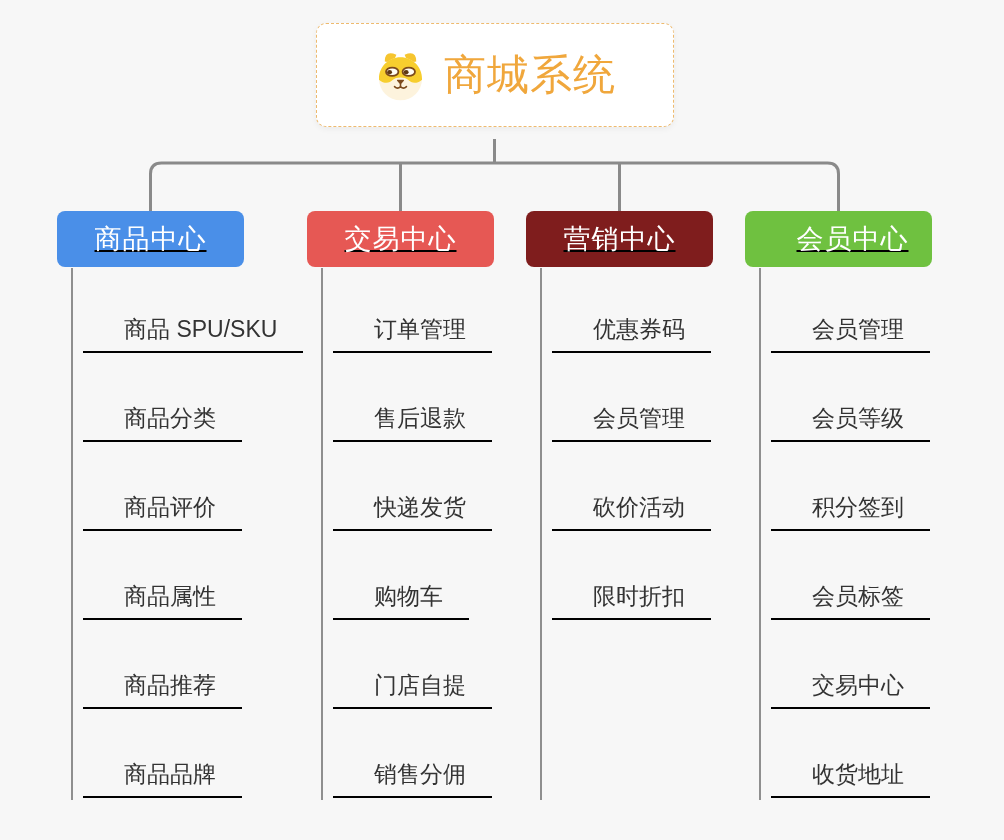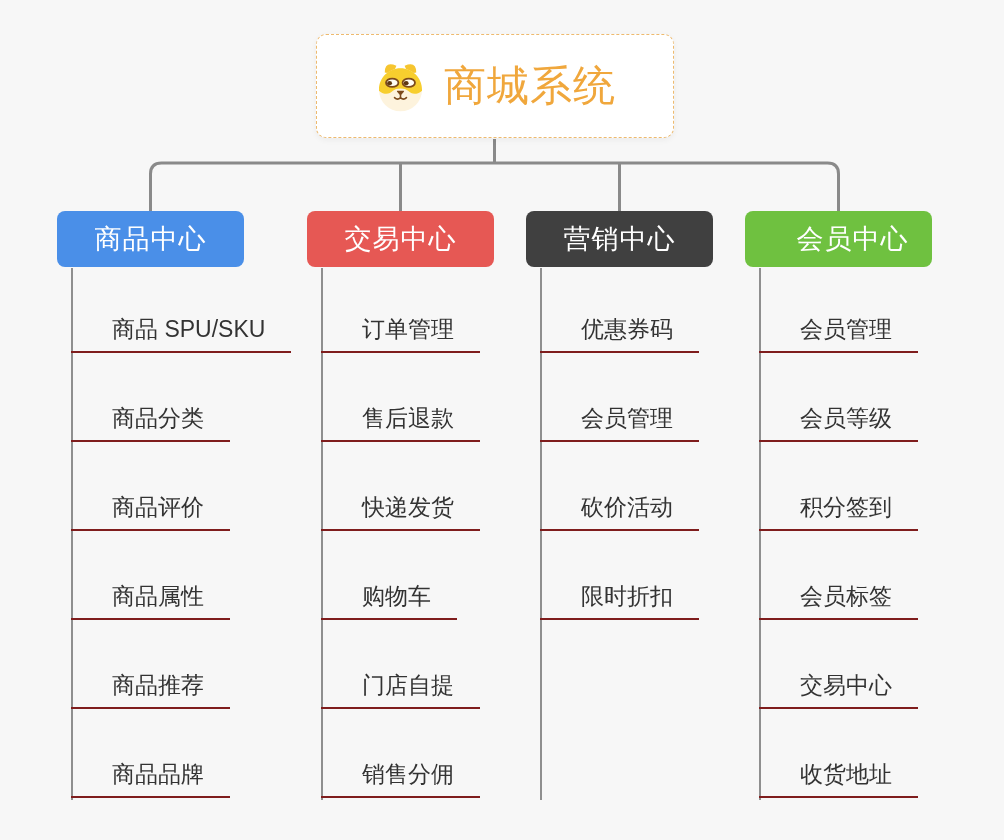--- a/index.html
+++ b/index.html
@@ -6,54 +6,55 @@
   html,body { background:#f7f7f7; }
   body { font-family:"Liberation Sans","DejaVu Sans",sans-serif; }
   .canvas {
     position:relative; width:1004px; height:840px;
     background:#f7f7f7; overflow:hidden;
   }
   
   .connector-svg { position:absolute; left:0; top:0; pointer-events:none; }
   
   .root-node {
-    position:absolute; left:316px; top:34px; width:358px; height:104px;
+    position:absolute; left:316px; top:23px; width:358px; height:104px;
     background:#ffffff; border:1px dashed #eeba6e; border-radius:10px;
     box-shadow:0 2px 6px rgba(0,0,0,0.05);
     display:flex; align-items:center; justify-content:center; gap:17px;
     cursor:pointer;
   }
   .root-title {
     font-size:42px; line-height:1; color:#f0a73c; letter-spacing:1px;
     white-space:nowrap;
   }
   .root-icon { width:53px; height:53px; flex:0 0 auto; }
   
   .column { position:absolute; top:211px; width:187px; }
   .branch-header {
     position:absolute; left:0; top:0; width:187px; height:56px;
     border-radius:8px; display:flex; align-items:center; justify-content:center;
     cursor:pointer;
+    text-decoration:underline;
   }
   .branch-label {
     color:#ffffff; font-size:27px; line-height:1; letter-spacing:1px;
     white-space:nowrap;
   }
   .vline {
     position:absolute; left:14px; top:57px; width:2px; height:532px;
     background:#8f8f8f;
   }
   .children { position:absolute; left:14px; top:53px; }
   .child-item {
     height:89px; width:max-content;
     display:flex; align-items:flex-end;
     padding:0 26px 7px 41px;
-    border-bottom:2px solid #7f1d1d;
+    border-bottom:2px solid #000000;
     font-size:23px; color:#333333; line-height:1.25;
-    white-space:nowrap; cursor:pointer;
+    white-space:nowrap; cursor:pointer;margin-left:12px;
   }
 </style>
 </head>
 <body>
 
 <div class="canvas">
 
   <svg class="connector-svg" width="1004" height="840" viewBox="0 0 1004 840">
     <g stroke="#8a8a8a" stroke-width="3" fill="none">
       <path d="M494.5 139 V163"></path>
@@ -116,21 +117,21 @@
 
   <div class="child-item">购物车</div>
 
   <div class="child-item">门店自提</div>
 
   <div class="child-item">销售分佣</div>
 </div>
   </div>
 
   <div class="column" style="left: 526px;">
-    <div class="branch-header" style="background: #404040;">
+    <div class="branch-header" style="background: #7f1d1d;">
       <span class="branch-label">营销中心</span>
     </div>
     <div class="vline"></div>
     <div class="children">
   <div class="child-item">优惠券码</div>
 
 
   <div class="child-item">会员管理</div>
 
   <div class="child-item">砍价活动</div>

